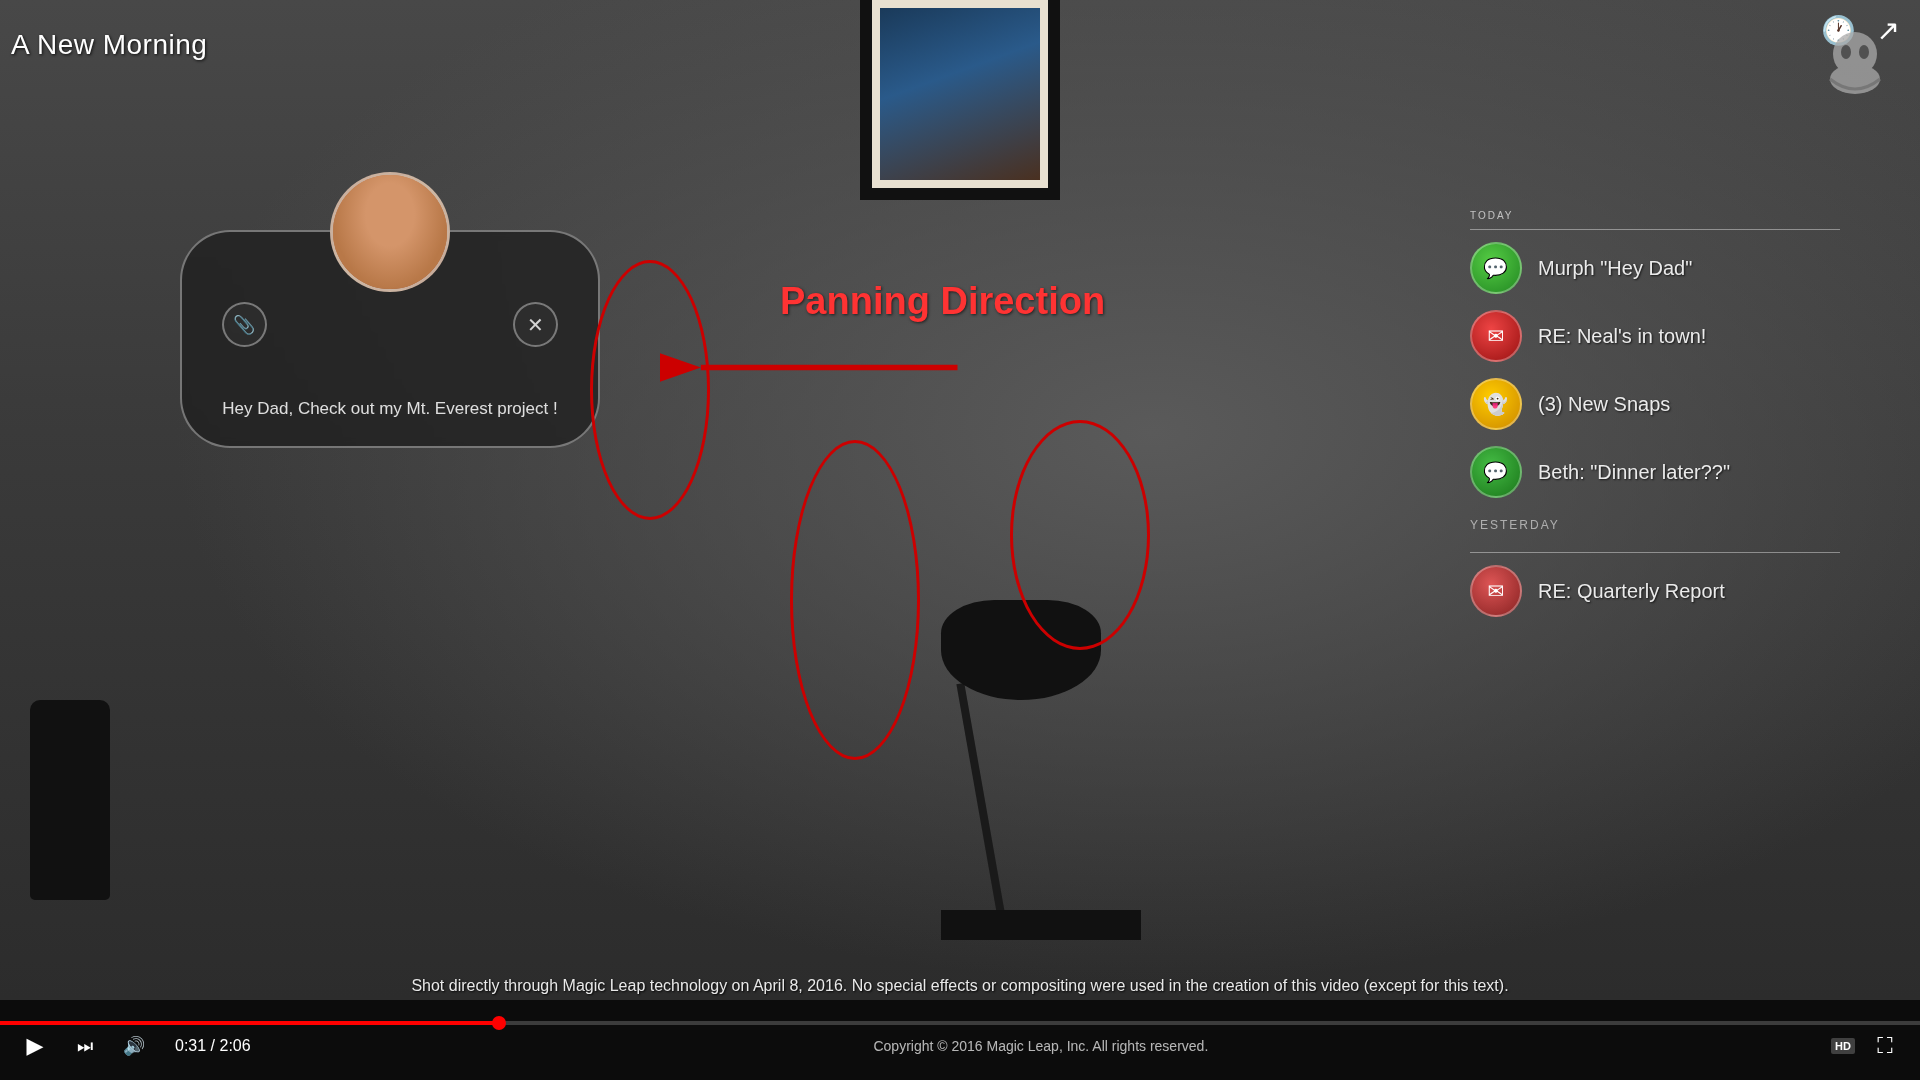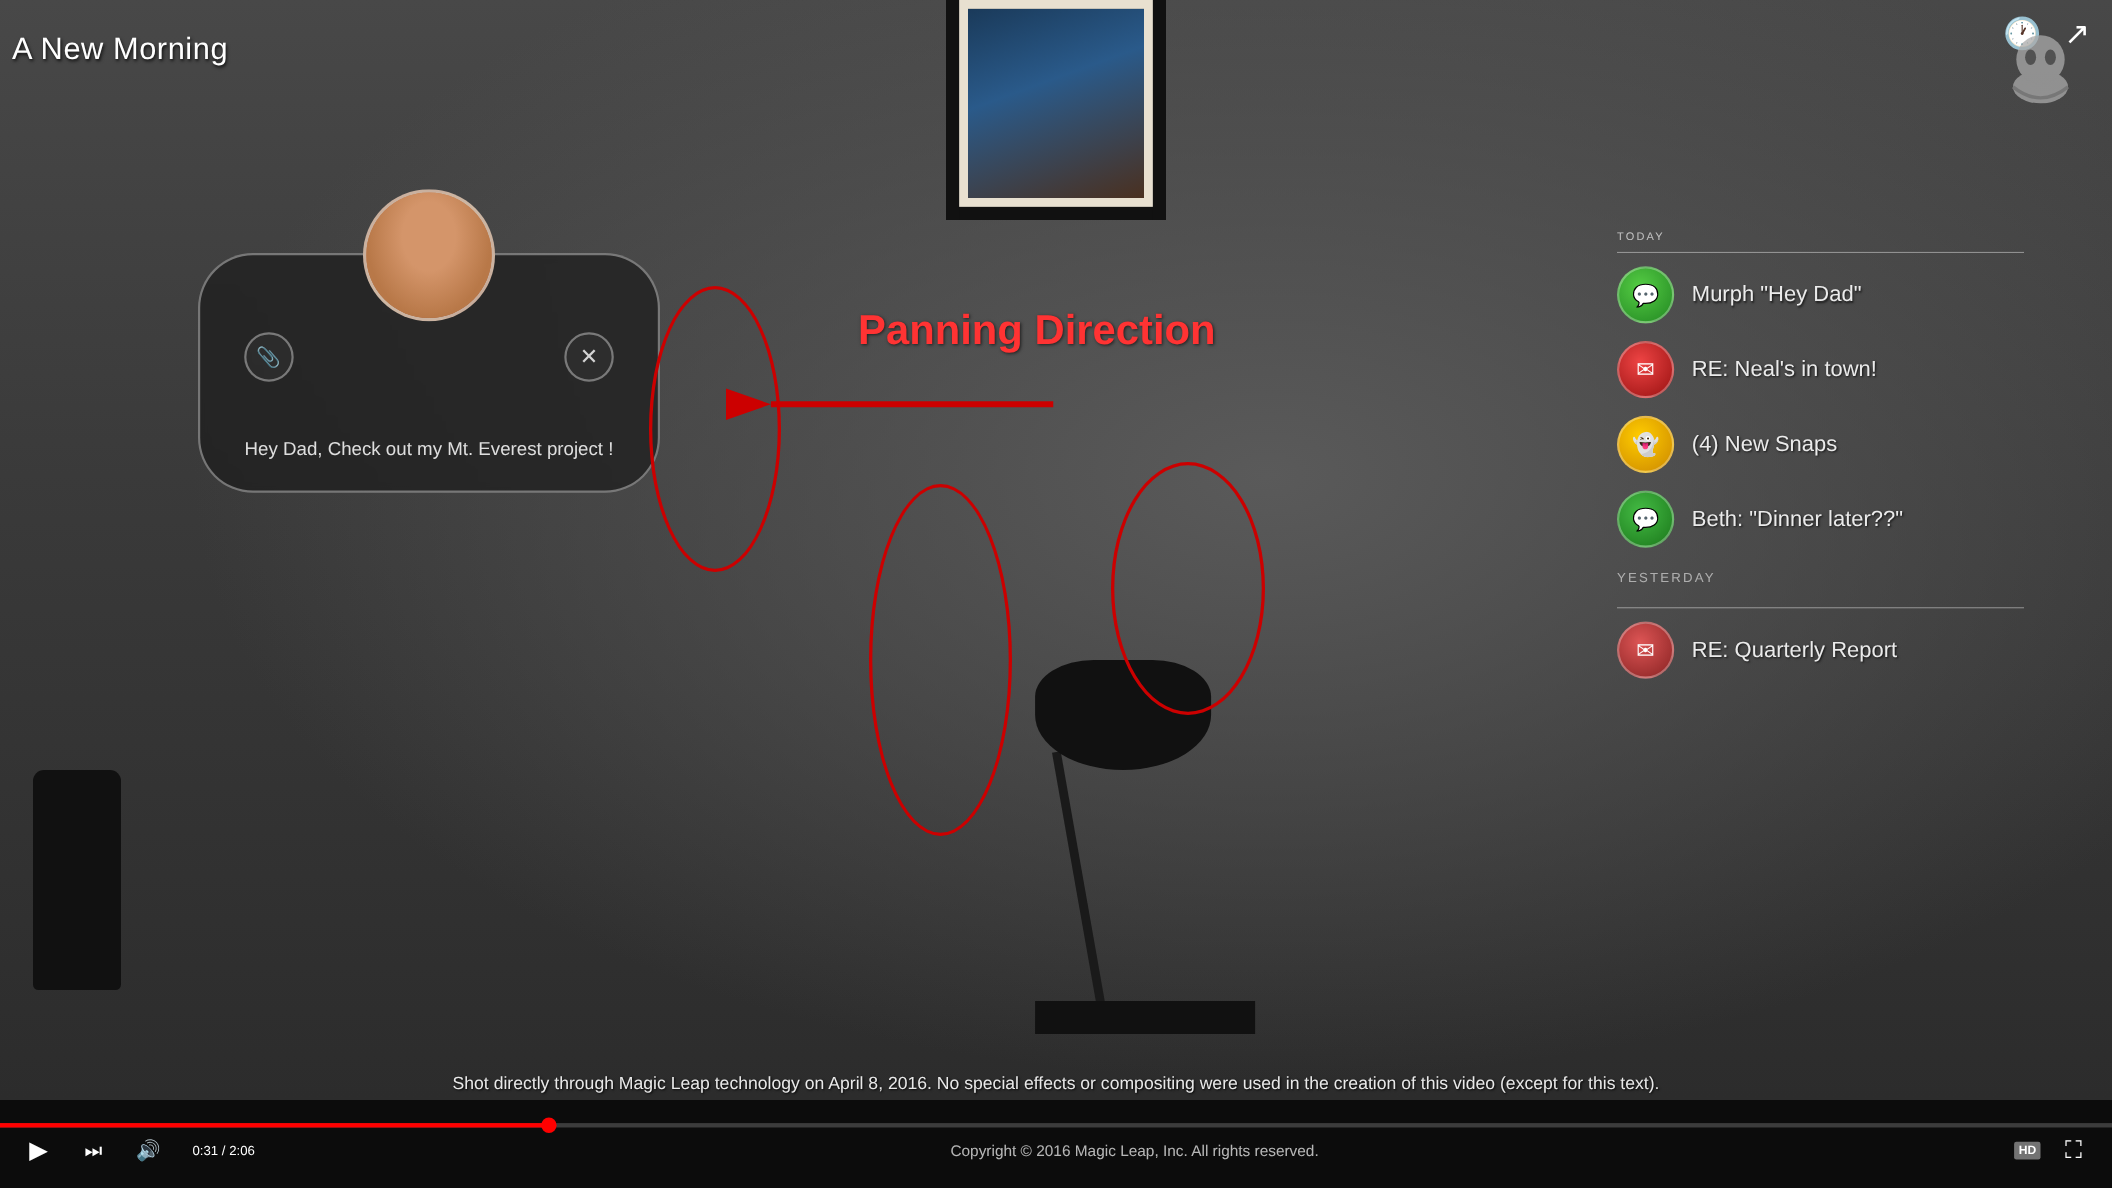--- a/index.html
+++ b/index.html
@@ -331,21 +331,21 @@
       background: none;
       border: none;
       display: flex;
       align-items: center;
       justify-content: center;
       width: 30px;
     }
 
     .time-display {
       color: #ffffff;
-      font-size: 12px;
+      font-size: 16px;
       white-space: nowrap;
       margin-left: 5px;
       text-align: center;
     }
 
     .caption-text {
       position: absolute;
       bottom: 85px;
       left: 0;
       right: 0;
@@ -366,21 +366,21 @@
     .spacer { flex: 1; }
 
     
     .bottom-right-icons {
       display: flex;
       align-items: center;
       gap: 15px;
     }
 
     .hd-badge {
-      background: #737373;
+      background: #404040;
       color: #fff;
       font-size: 11px;
       font-weight: bold;
       padding: 2px 4px;
       border-radius: 2px;
     }
 
     
     svg.arrow {
       position: absolute;
@@ -472,21 +472,21 @@
     <div class="notif-avatar red">
       <span>✉</span>
     </div>
     <div class="notif-text">RE: Neal's in town!</div>
   </div>
 
   <div class="notif-item">
     <div class="notif-avatar yellow">
       <span>👻</span>
     </div>
-    <div class="notif-text">(4) New Snaps</div>
+    <div class="notif-text">(3) New Snaps</div>
   </div>
 
   <div class="notif-item">
     <div class="notif-avatar green2">
       <span>💬</span>
     </div>
     <div class="notif-text">Beth: "Dinner later??"</div>
   </div>
 
   <div class="notif-section-label2">YESTERDAY</div>

